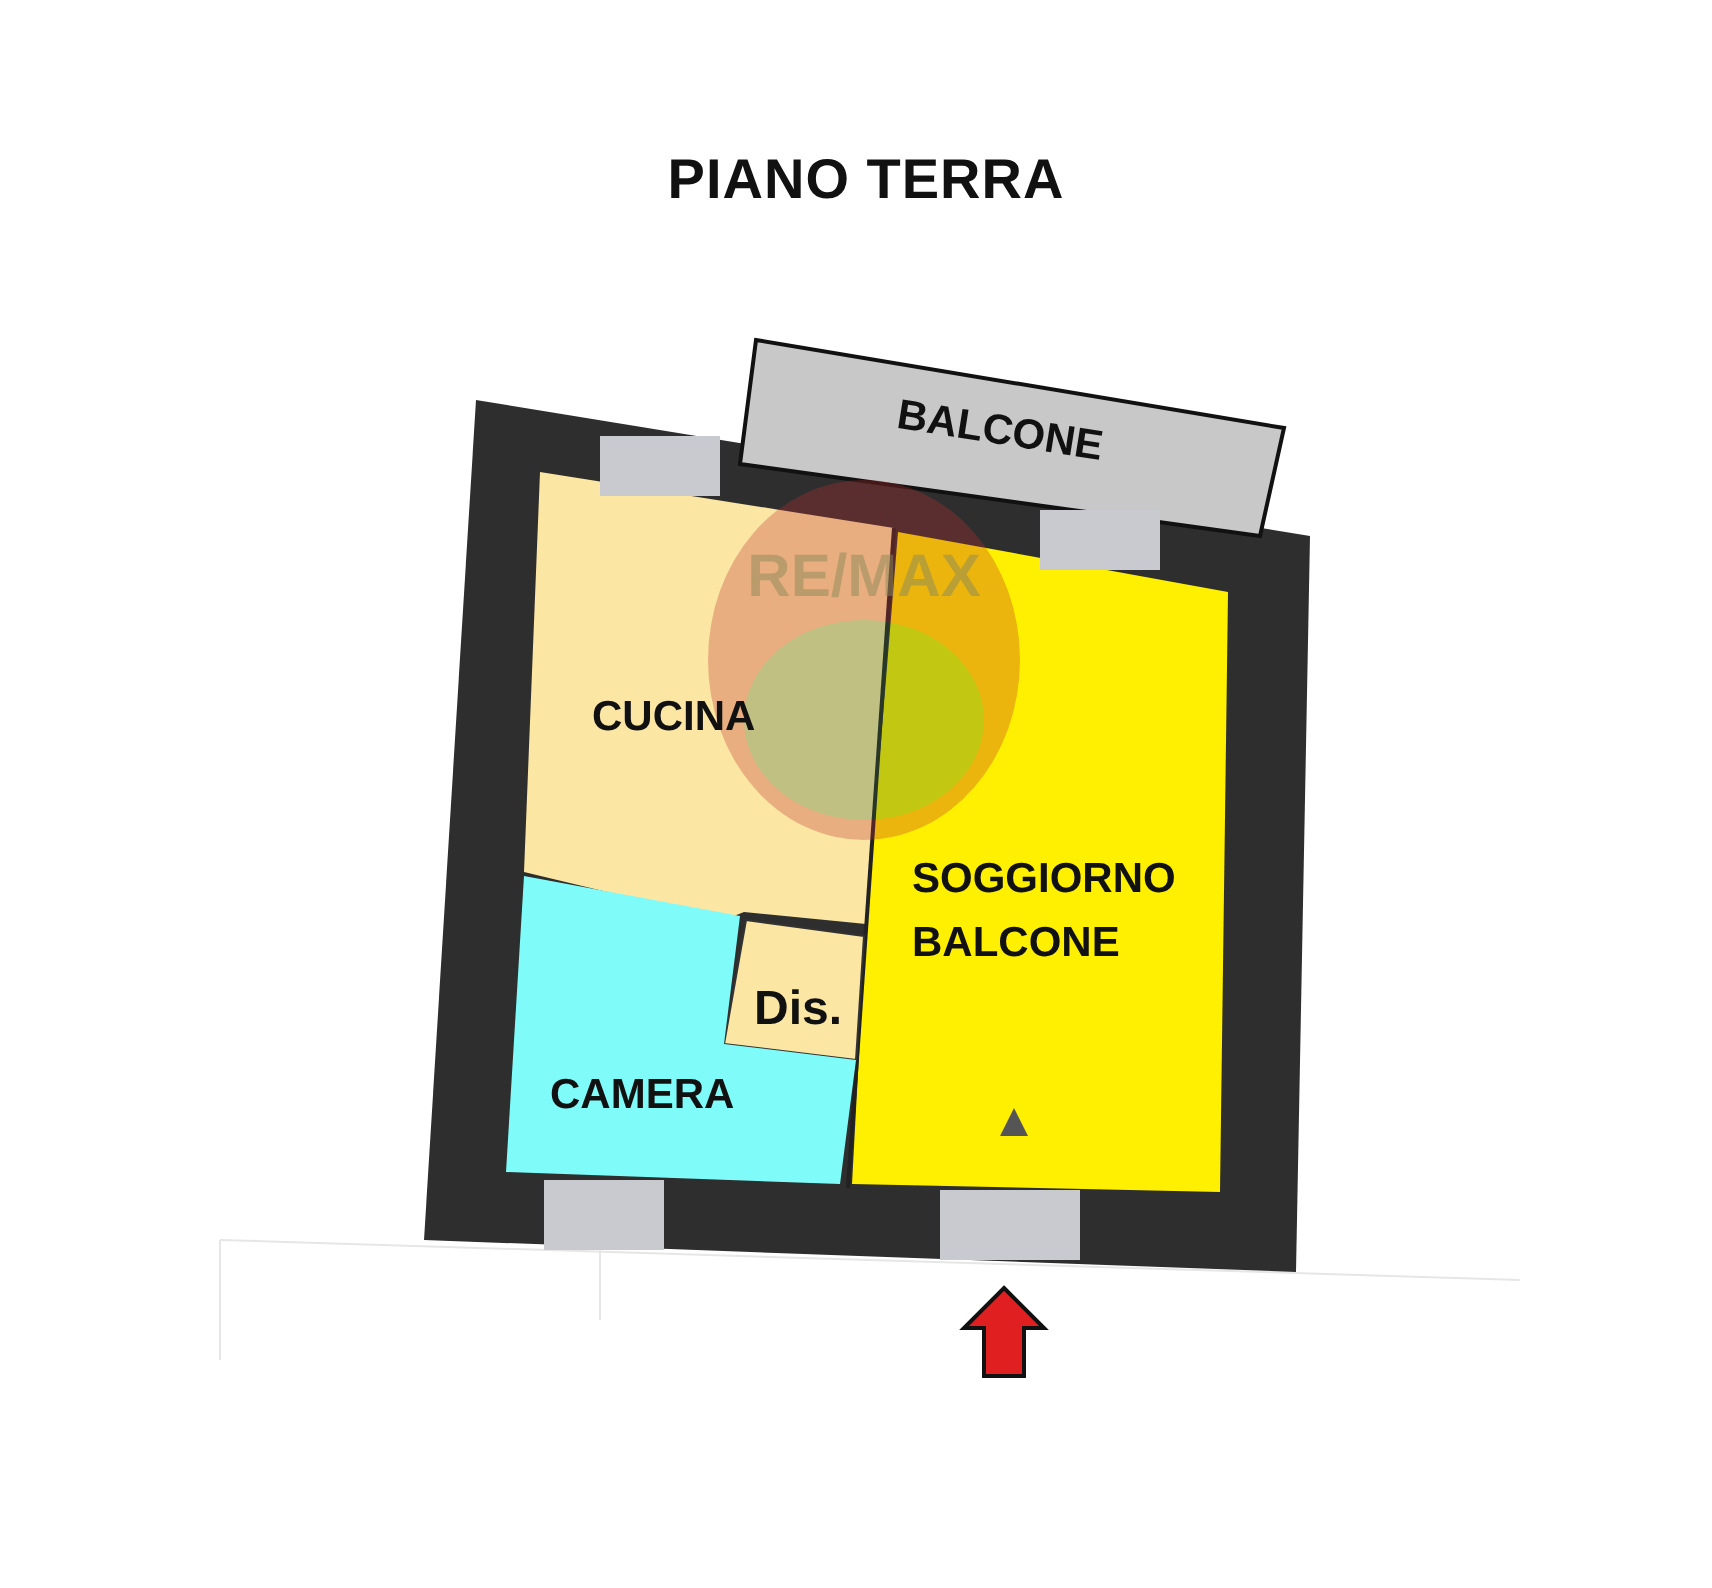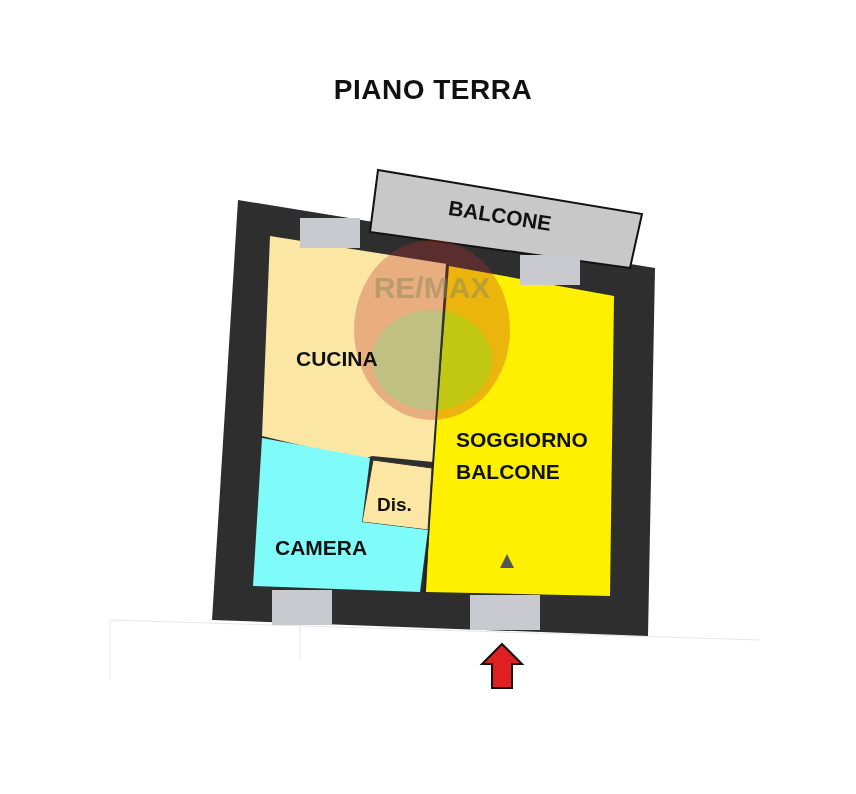--- a/index.html
+++ b/index.html
@@ -49,14 +49,14 @@
 
   <polygon points="507,554 500,568 514,568" fill="#555"></polygon>
 
   <polygon points="502,644 522,664 512,664 512,688 492,688 492,664 482,664" fill="#e02020" stroke="#111" stroke-width="2"></polygon>
 </svg>
 
 <div class="lbl" style="left:448px;top:200px;transform:rotate(9deg);">BALCONE</div>
 <div class="lbl" style="left:296px;top:343px;">CUCINA</div>
 <div class="lbl" style="left:456px;top:424px;">SOGGIORNO</div>
 <div class="lbl" style="left:456px;top:456px;">BALCONE</div>
-<div class="lbl" style="left:377px;top:489px;font-size:19px;">Dis.</div>
+<div class="lbl" style="left:377px;top:489px;font-size:24px;">Dis.</div>
 <div class="lbl" style="left:275px;top:532px;">CAMERA</div>
 
 </body></html>

